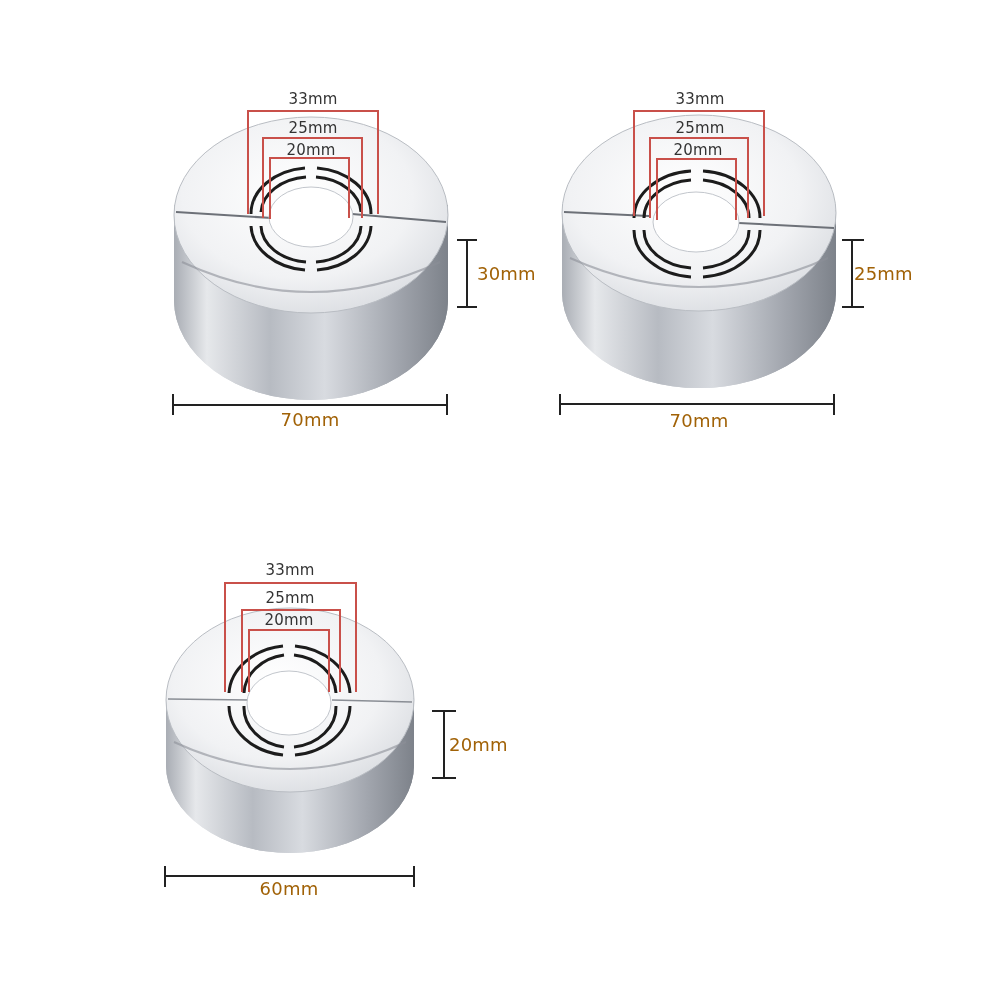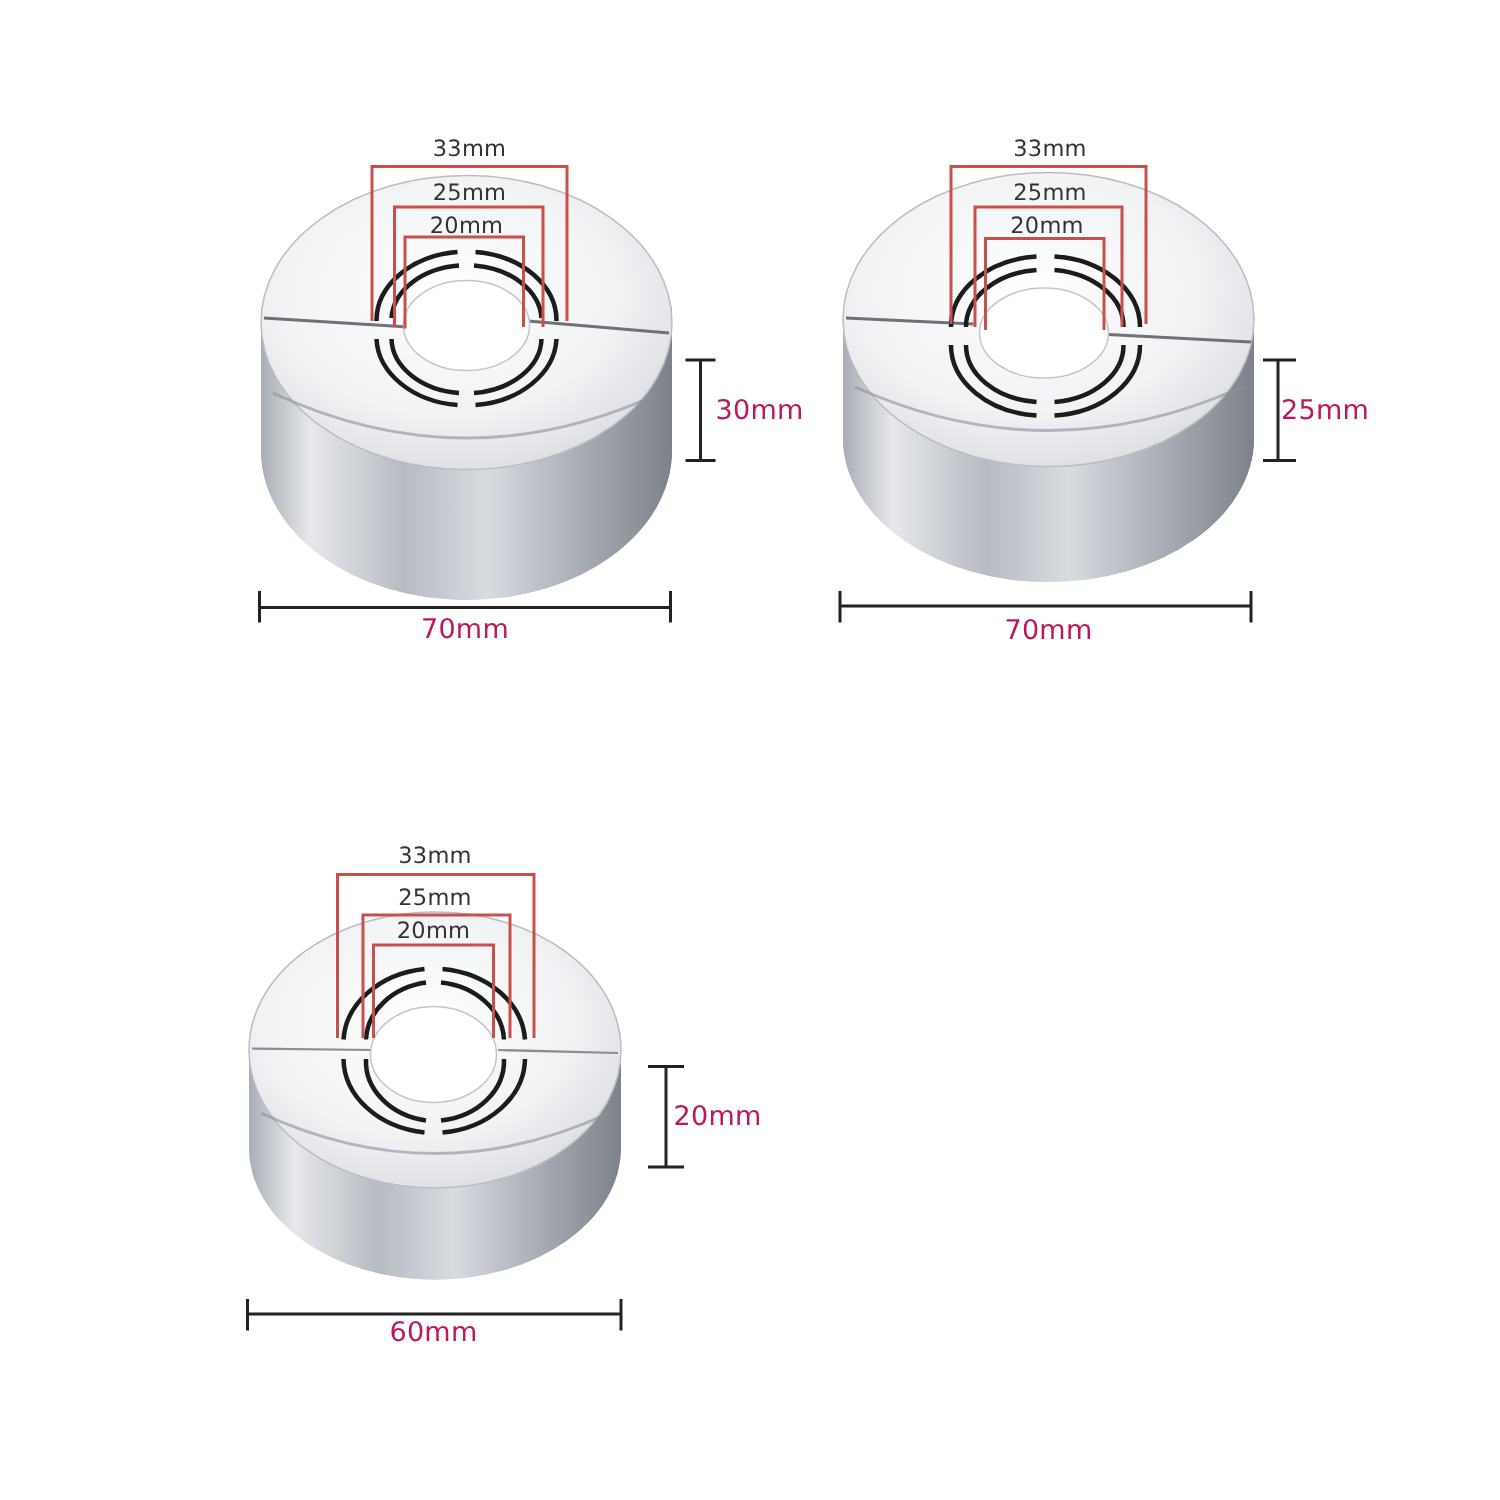--- a/index.html
+++ b/index.html
@@ -1,19 +1,19 @@
 <!DOCTYPE html>
 <html><head>
 <meta charset="utf-8">
 <style>
   html, body { margin: 0; padding: 0; background: #ffffff; }
   body { width: 1000px; height: 1000px; position: relative; overflow: hidden;
          font-family: "DejaVu Sans", sans-serif; }
   .canvas { position: absolute; left: 14px; top: 0; width: 1000px; height: 1000px; }
-  .label { position: absolute; font-size: 18px; color: #be185d; letter-spacing: 0.2px; white-space: nowrap; }
+  .label { position: absolute; font-size: 18px; color: #a16207; letter-spacing: 0.2px; white-space: nowrap; }
   .label.small { font-size: 15px; color: #333; }
   .label.center { transform: translateX(-50%); }
 </style>
 </head>
 <body>
 
 <div class="canvas">
 
   <svg width="1000" height="1000" viewBox="0 0 1000 1000" style="position:absolute;left:0;top:0">
     <defs>

